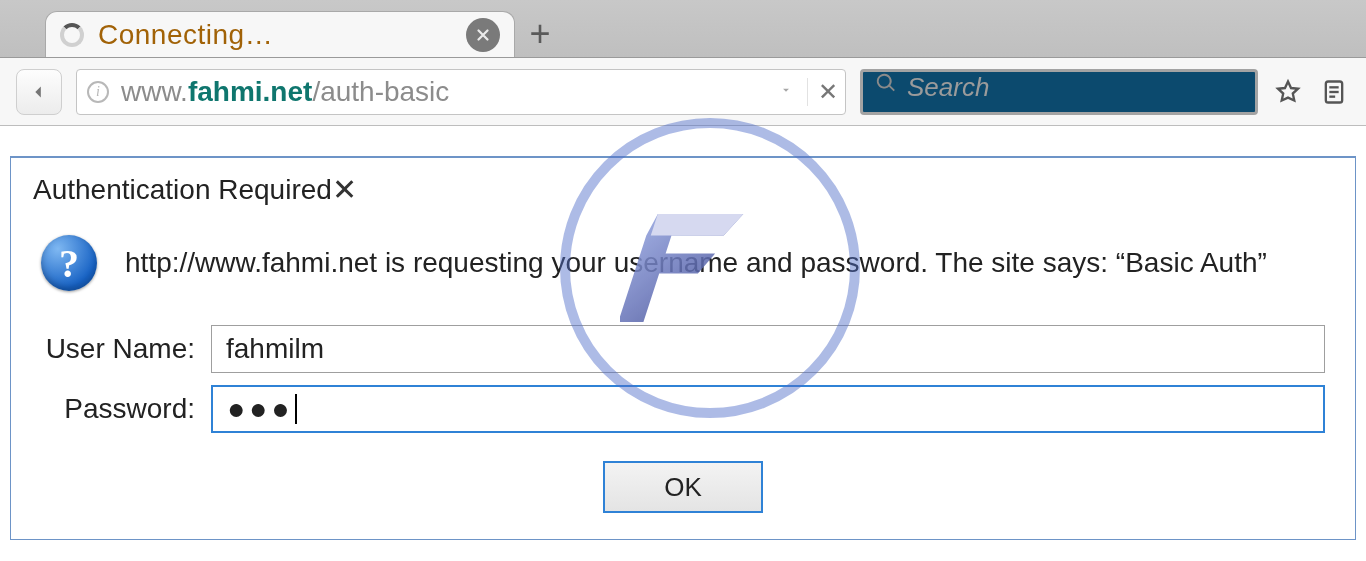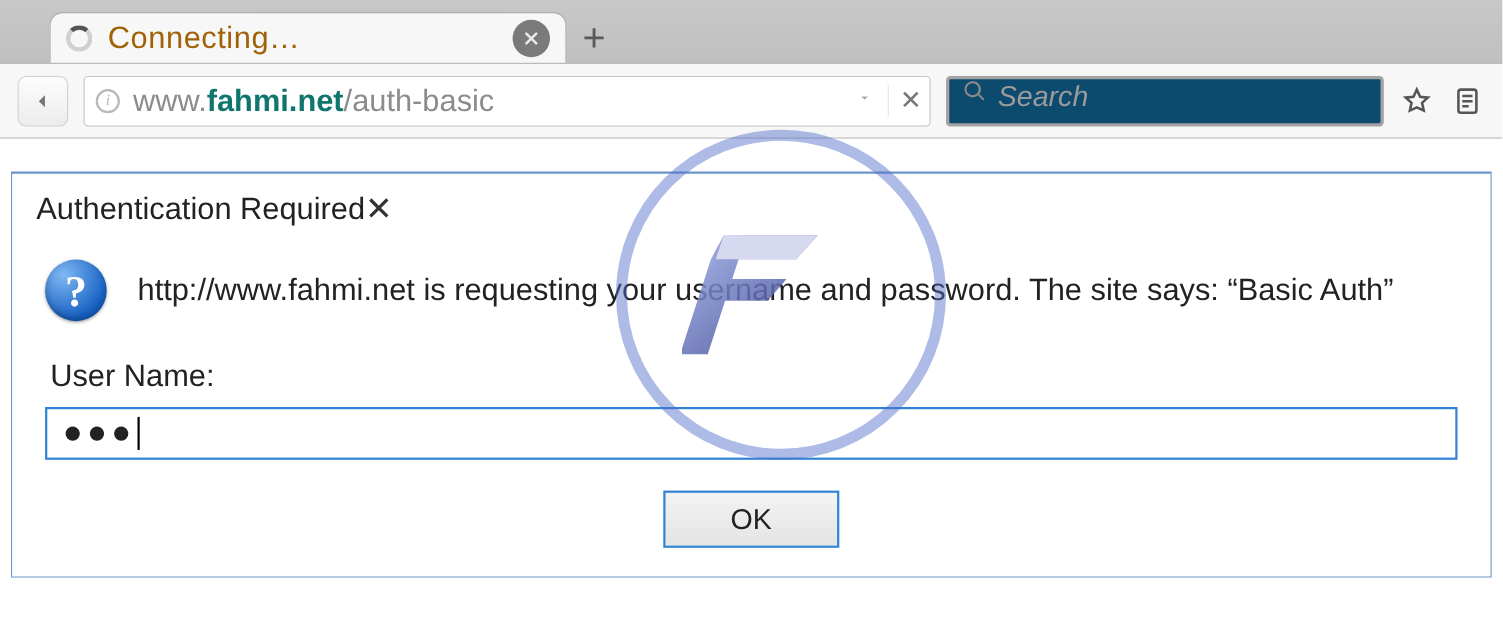--- a/index.html
+++ b/index.html
@@ -149,23 +149,25 @@
 
     <div class="dialog-body-row">
       <div class="q-icon">
           <span>?</span>
         </div>
       <div class="dialog-msg">http://www.fahmi.net is requesting your username and password. The site says: “Basic Auth”</div>
     </div>
 
     <div class="form-row">
       <div class="form-label">User Name:</div>
+      <input class="form-input" type="text" value="fahmilm" style="">
     </div>
 
     <div class="form-row">
+      <div class="form-label">Password:</div>
       <div class="form-input focus">
         <span class="pw-dots">
             <span>●●●</span>
             <span class="cursor"></span>
           </span>
       </div>
     </div>
 
     <div class="dialog-buttons">
       <button class="dlg-btn default">OK</button>

